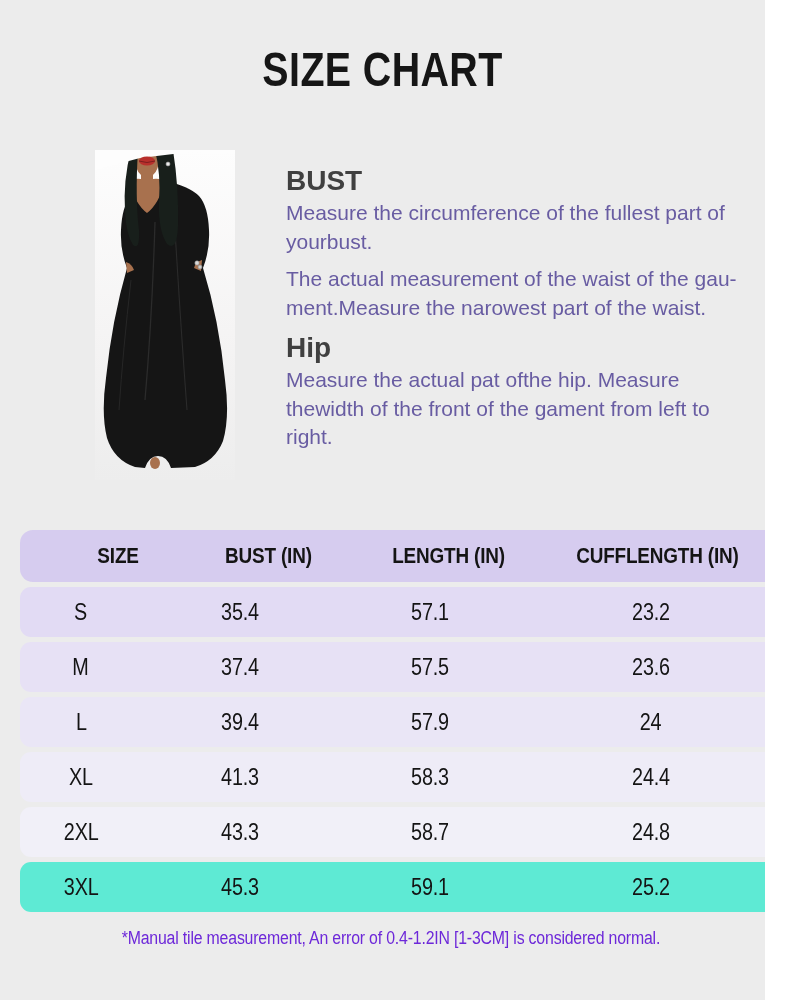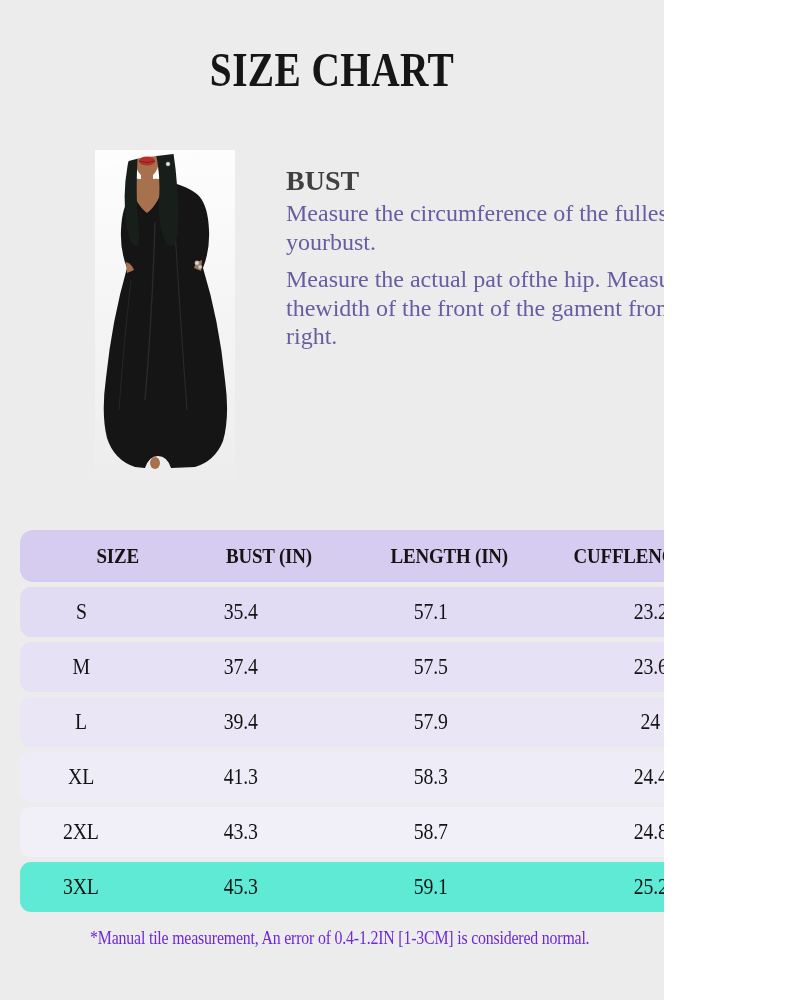--- a/index.html
+++ b/index.html
@@ -1,41 +1,41 @@
 <!DOCTYPE html>
 <html><head>
 <meta charset="utf-8">
 <style>
   html,body{margin:0;padding:0;}
   .page{
     position:relative;
-    width:664px;height:1000px;
+    width:765px;height:1000px;
     background:#ececec;
-    font-family:Liberation Serif, serif;
+    font-family:Liberation Sans, sans-serif;
     overflow:hidden;
   }
   
   .title-wrap{position:absolute;top:42px;left:0;width:100%;text-align:center;}
   .title-wrap .t{
     display:inline-block;
     font-size:48px;font-weight:700;color:#161616;
     transform:scaleX(0.82);transform-origin:center;
     letter-spacing:0.5px;white-space:nowrap;
   }
   
   .photo{position:absolute;left:95px;top:150px;width:140px;height:330px;}
   .photo svg{display:block;width:100%;height:100%;}
   
   .guide{position:absolute;left:286px;top:164px;width:458px;}
   .g-heading{
     margin:0;font-size:28px;line-height:33px;font-weight:800;
     color:#404040;letter-spacing:0;
   }
   .g-text{
-    margin:2px 0 9px 0;font-size:24px;line-height:28.5px;font-weight:500;
+    margin:2px 0 9px 0;font-size:21px;line-height:28.5px;font-weight:500;
     color:#685ca2;white-space:pre-line;
   }
   
   .size-table{position:absolute;left:20px;top:530px;width:760px;}
   .t-row{
     display:grid;grid-template-columns:16% 26% 24% 34%;
     align-items:center;justify-items:center;
     height:50px;border-radius:11px;margin-bottom:5px;
     font-size:23px;color:#141414;text-align:center;
   }
@@ -99,20 +99,23 @@
       <circle cx="73" cy="14" r="2" fill="#ececec" stroke="#999" stroke-width="0.6"></circle>
 
       <ellipse cx="60" cy="313" rx="5" ry="6" fill="#a8714e"></ellipse>
     </svg>
   </div>
 
   <div class="guide">
     <h3 class="g-heading">BUST</h3>
     <p class="g-text">Measure the circumference of the fullest part of
 yourbust.</p>
+    <p class="g-text">The actual measurement of the waist of the gau-
+ment.Measure the narowest part of the waist.</p>
+    <h3 class="g-heading">Hip</h3>
     <p class="g-text">Measure the actual pat ofthe hip. Measure
 thewidth of the front of the gament from left to
 right.</p>
   </div>
 
   <div class="size-table">
     <div class="t-row t-header" style="background: rgb(214, 204, 239); padding-left: 40px;">
       <span class="cond">SIZE</span>
       <span class="cond">BUST (IN)</span>
       <span class="cond">LENGTH (IN)</span>

